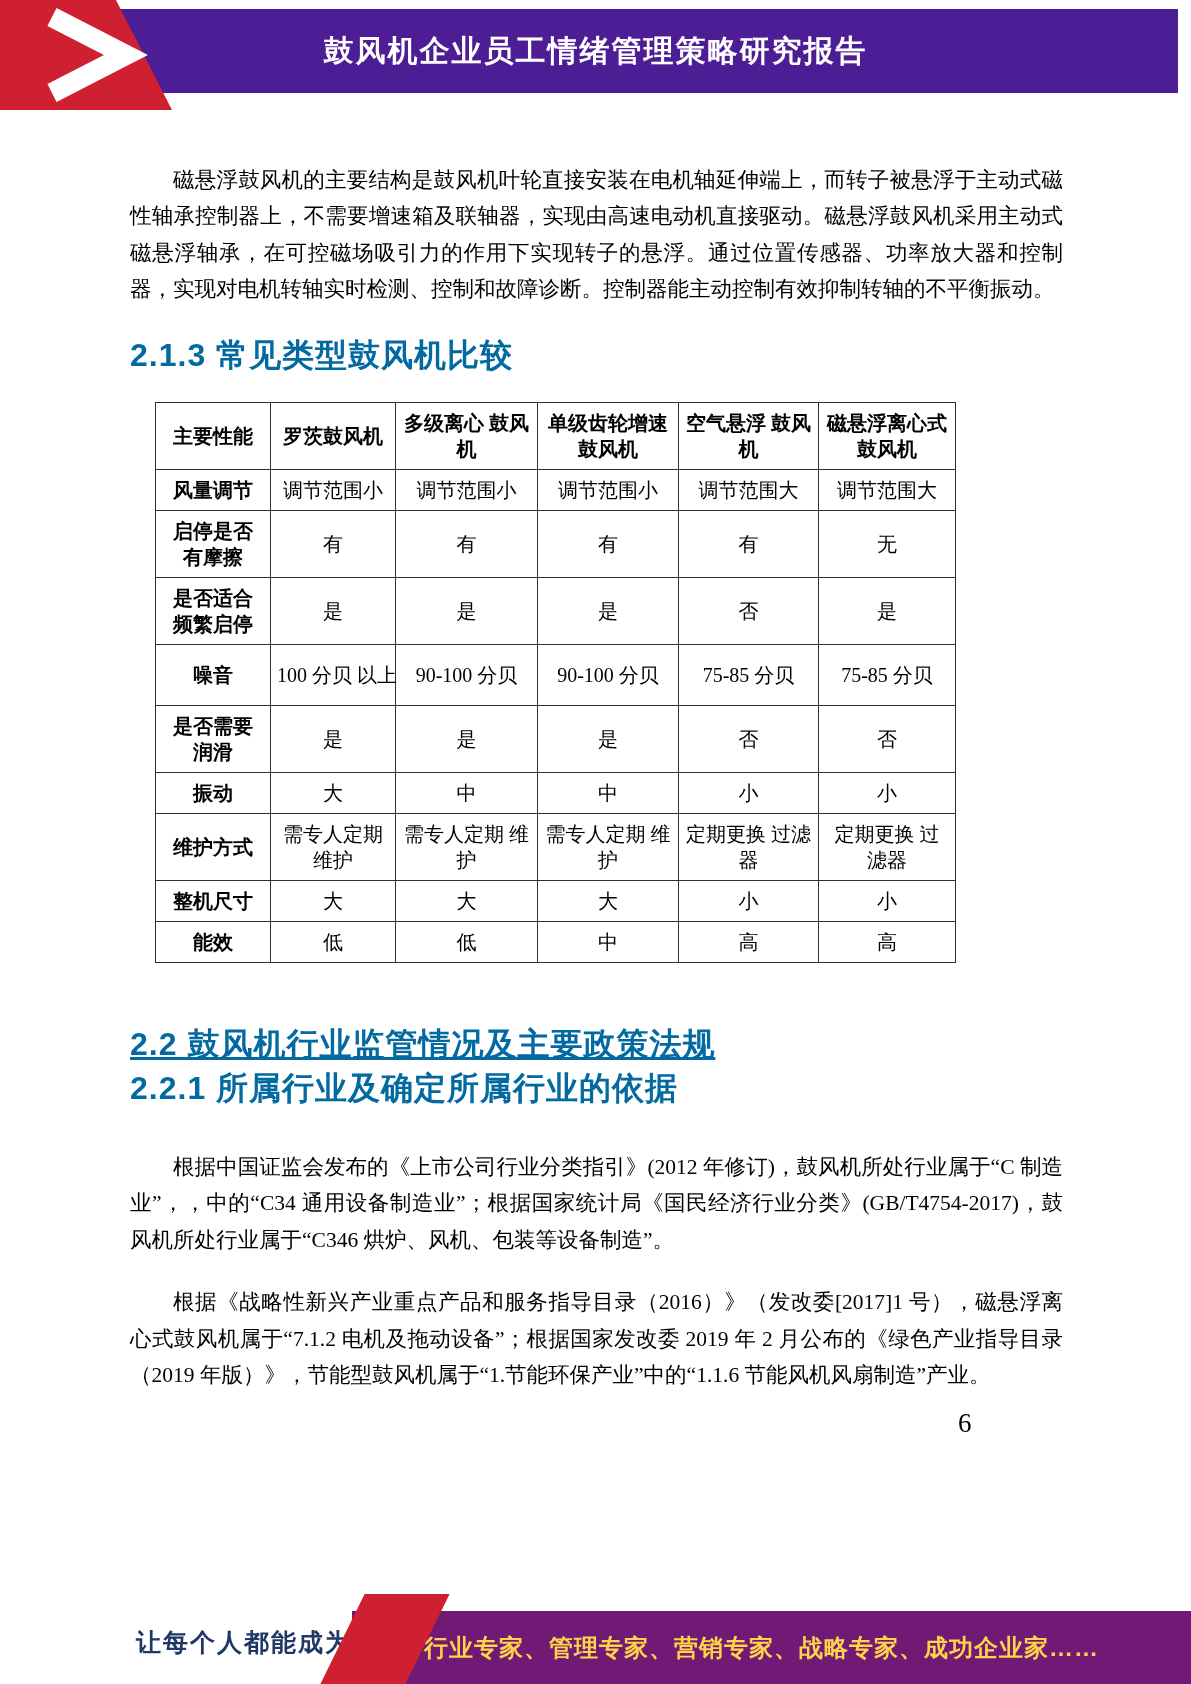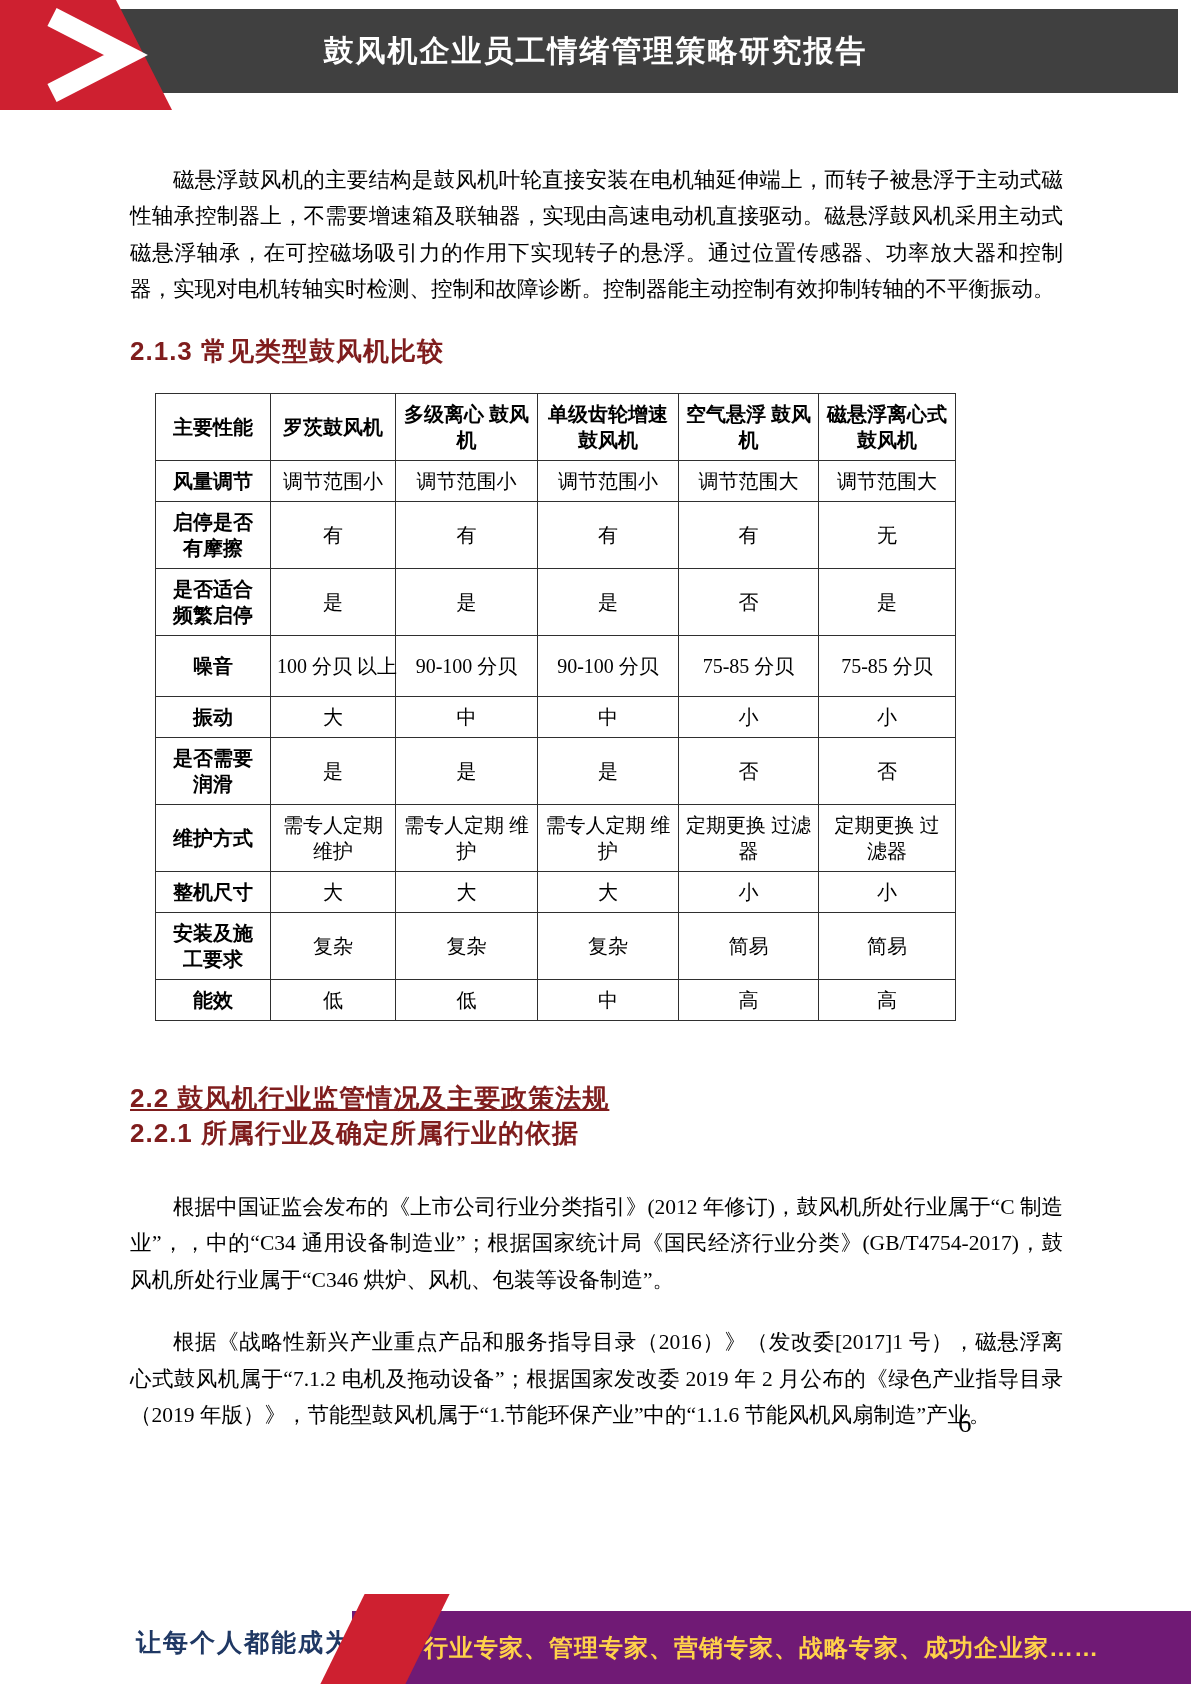--- a/index.html
+++ b/index.html
@@ -8,41 +8,41 @@
     font-family: "Liberation Serif", serif;
   }
   .page {
     position: relative; width: 1191px; height: 1684px;
     background: #ffffff; overflow: hidden; color: #000;
   }
 
   
   .header-bar {
     position: absolute; top: 9px; left: 13px; right: 13px; height: 84px;
-    background: #404040; display: flex; align-items: center; justify-content: center;
+    background: #4c1d95; display: flex; align-items: center; justify-content: center;
     z-index: 1;
   }
   .header-title {
     color: #ffffff; font-family: "Liberation Sans", sans-serif;
     font-weight: bold; font-size: 30px; letter-spacing: 2px;
   }
   .header-flag {
     position: absolute; top: 0; left: 0; width: 180px; height: 110px; z-index: 2;
     display: block;
   }
 
   
   .content { position: absolute; top: 140px; left: 130px; width: 933px; }
   .para {
     font-size: 21.5px; line-height: 36.5px; text-align: justify;
     text-indent: 2em; color: #000;
   }
   .h-section {
     font-family: "Liberation Sans", sans-serif; font-weight: bold;
-    font-size: 26px; letter-spacing: 1px; color: #7f1d1d;
+    font-size: 32px; letter-spacing: 1px; color: #0369a1;
   }
   .h-213 { margin-top: 26px; }
   .h-22  { margin-top: 60px; text-decoration: underline; }
   .h-221 { }
   .p-221-1 { margin-top: 38px; }
   .p-221-2 { margin-top: 26px; }
 
   
   table.cmp {
     border-collapse: collapse; table-layout: fixed; width: 800px;
@@ -148,60 +148,52 @@
           </tr>
           <tr class="row-noise">
             <th>噪音</th>
             <td class="cell-bottom-left">100 分贝 以上</td>
             <td>90-100 分贝</td>
             <td>90-100 分贝</td>
             <td>75-85 分贝</td>
             <td>75-85 分贝</td>
           </tr>
           <tr>
+            <th>是否需要 润滑</th>
+            <td>是</td>
+            <td>是</td>
+            <td>是</td>
+            <td>否</td>
+            <td>否</td>
+          </tr>
+          <tr>
             <th>振动</th>
             <td>大</td>
             <td>中</td>
             <td>中</td>
             <td>小</td>
             <td>小</td>
-          </tr>
-          <tr>
-            <th>是否需要 润滑</th>
-            <td>是</td>
-            <td>是</td>
-            <td>是</td>
-            <td>否</td>
-            <td>否</td>
           </tr>
           <tr>
             <th>维护方式</th>
             <td>需专人定期 维护</td>
             <td>需专人定期 维护</td>
             <td>需专人定期 维护</td>
             <td>定期更换 过滤器</td>
             <td>定期更换 过滤器</td>
           </tr>
           <tr>
             <th>整机尺寸</th>
             <td>大</td>
             <td>大</td>
             <td>大</td>
             <td>小</td>
             <td>小</td>
           </tr>
           <tr>
-            <th>安装及施 工要求</th>
-            <td>复杂</td>
-            <td>复杂</td>
-            <td>复杂</td>
-            <td>简易</td>
-            <td>简易</td>
-          </tr>
-          <tr>
             <th>能效</th>
             <td>低</td>
             <td>低</td>
             <td>中</td>
             <td>高</td>
             <td>高</td>
           </tr>
         </tbody>
       </table>
 

